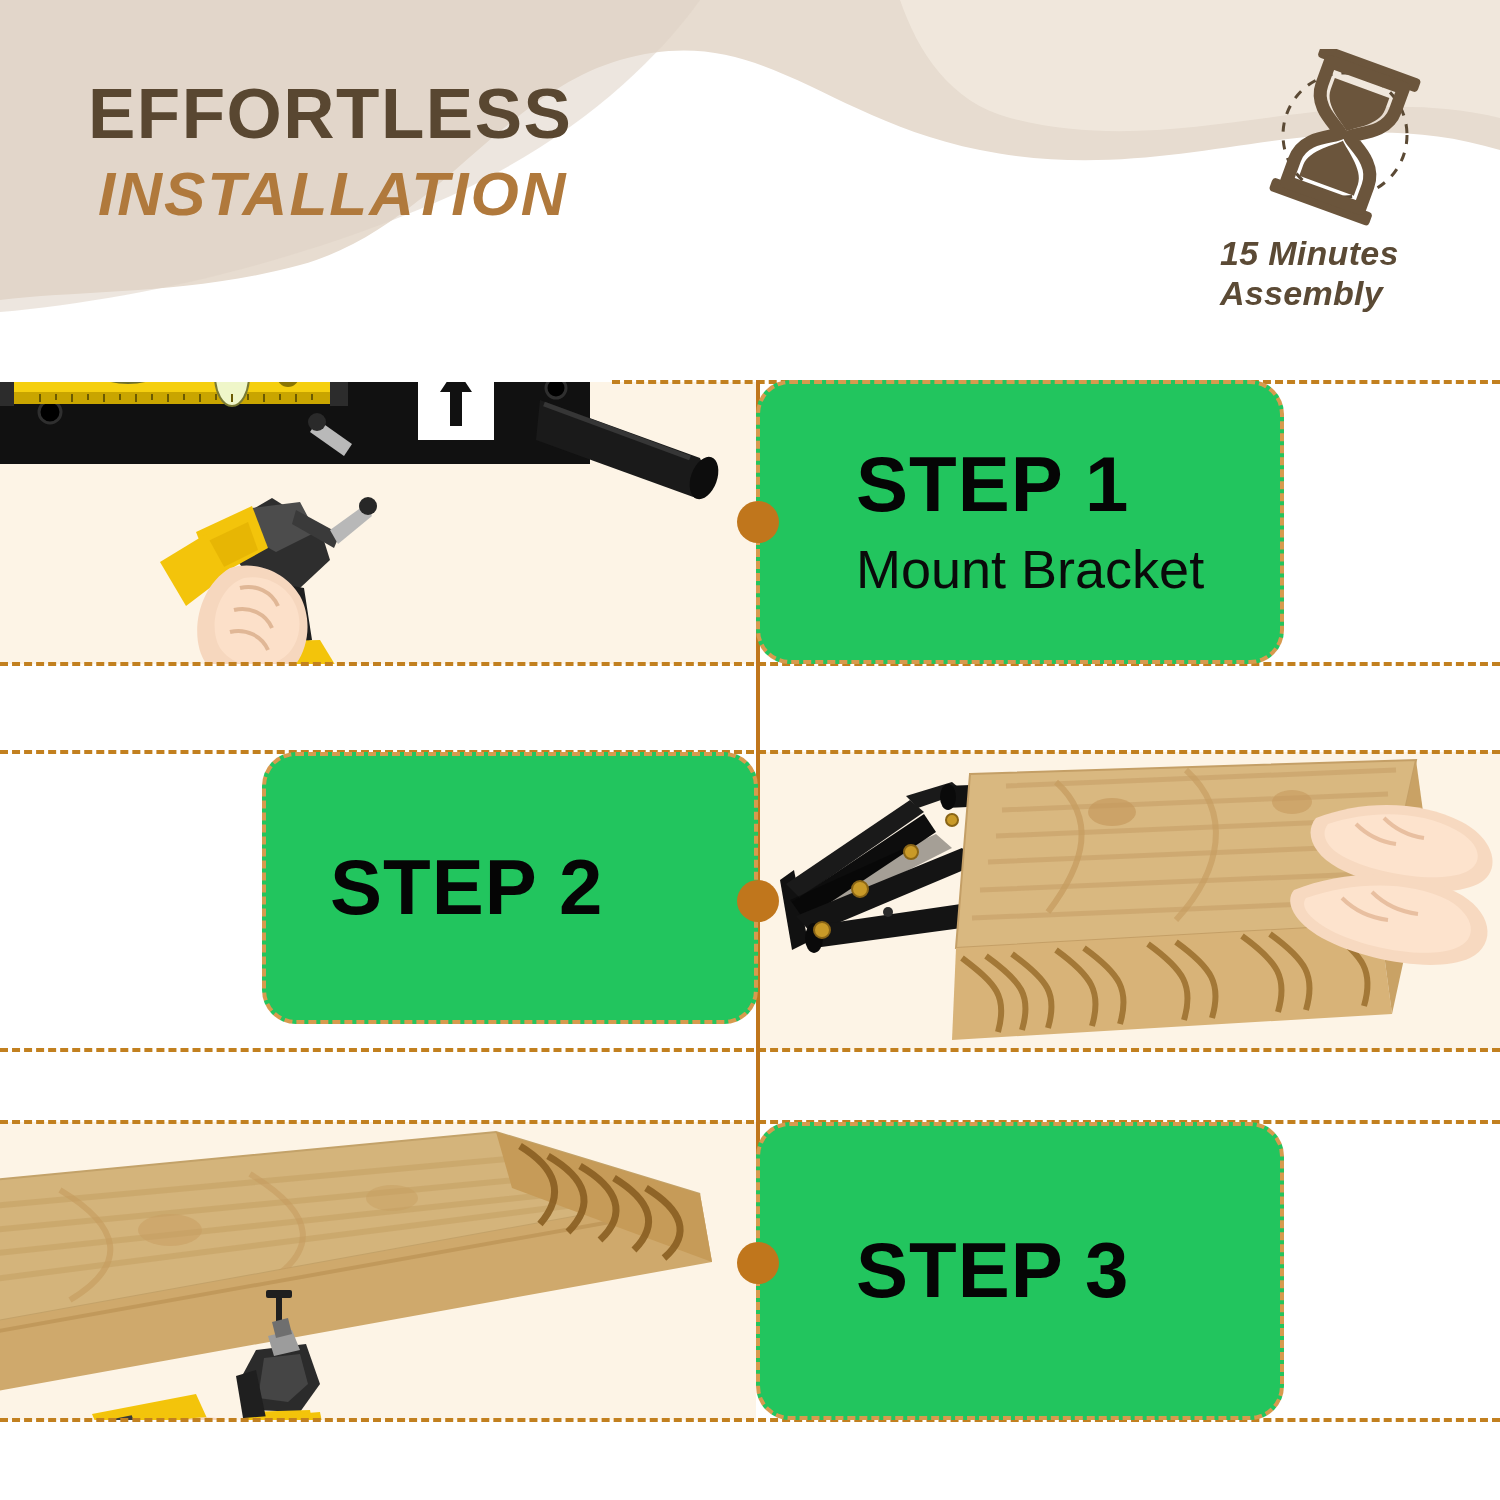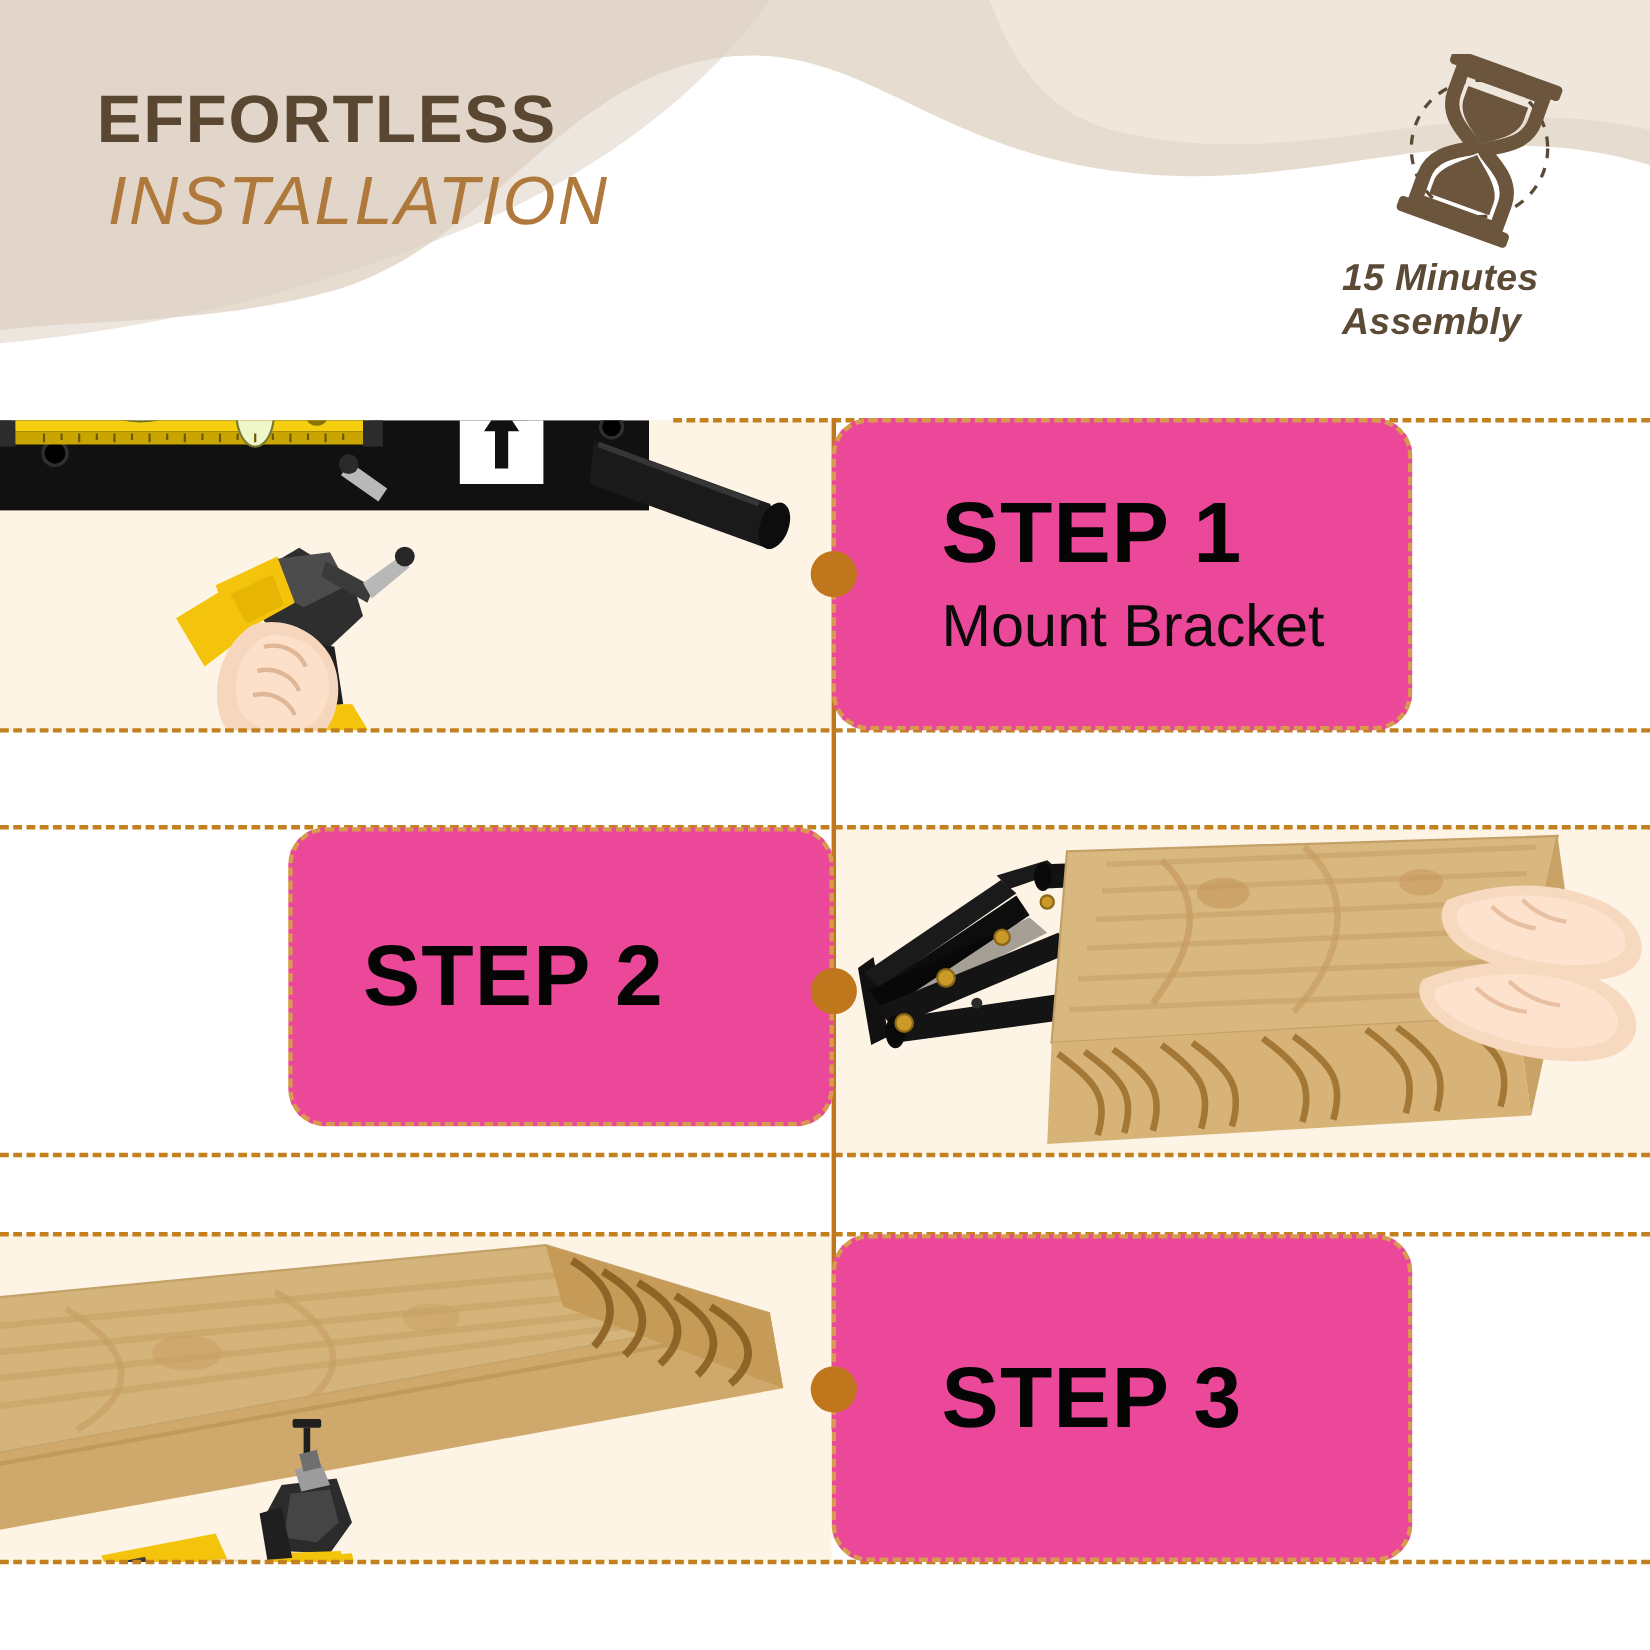--- a/index.html
+++ b/index.html
@@ -30,32 +30,32 @@
   }
 
   
   .header {
     position: absolute;
     left: 88px;
     top: 78px;
     z-index: 6;
   }
   .title-main {
-    font-size: 61px;
+    font-size: 71px;
     font-weight: bold;
     letter-spacing: 1.5px;
     color: #594731;
     line-height: 1.0;
     white-space: nowrap;
   }
   .title-sub {
     margin-top: 14px;
     margin-left: 10px;
     font-size: 62px;
-    font-weight: normal;
+    font-weight: bold;
     font-style: italic;
     letter-spacing: 2px;
     color: #b0793c;
     line-height: 1.0;
     white-space: nowrap;
   }
 
   
   .badge {
     position: absolute;
@@ -110,21 +110,21 @@
   .dash-rule {
     position: absolute;
     height: 0;
     border-top: 4px dashed #c2801f;
     z-index: 3;
   }
 
   
   .step-card {
     position: absolute;
-    background: #ec4899;
+    background: #22c55e;
     border: 4px dashed #d79a4e;
     border-radius: 34px;
     box-sizing: border-box;
     z-index: 5;
     display: flex;
     flex-direction: column;
     justify-content: center;
   }
   .step-card.align-right { align-items: flex-start; padding-left: 96px; }
   .step-card.align-left  { align-items: flex-start; padding-left: 64px; }

